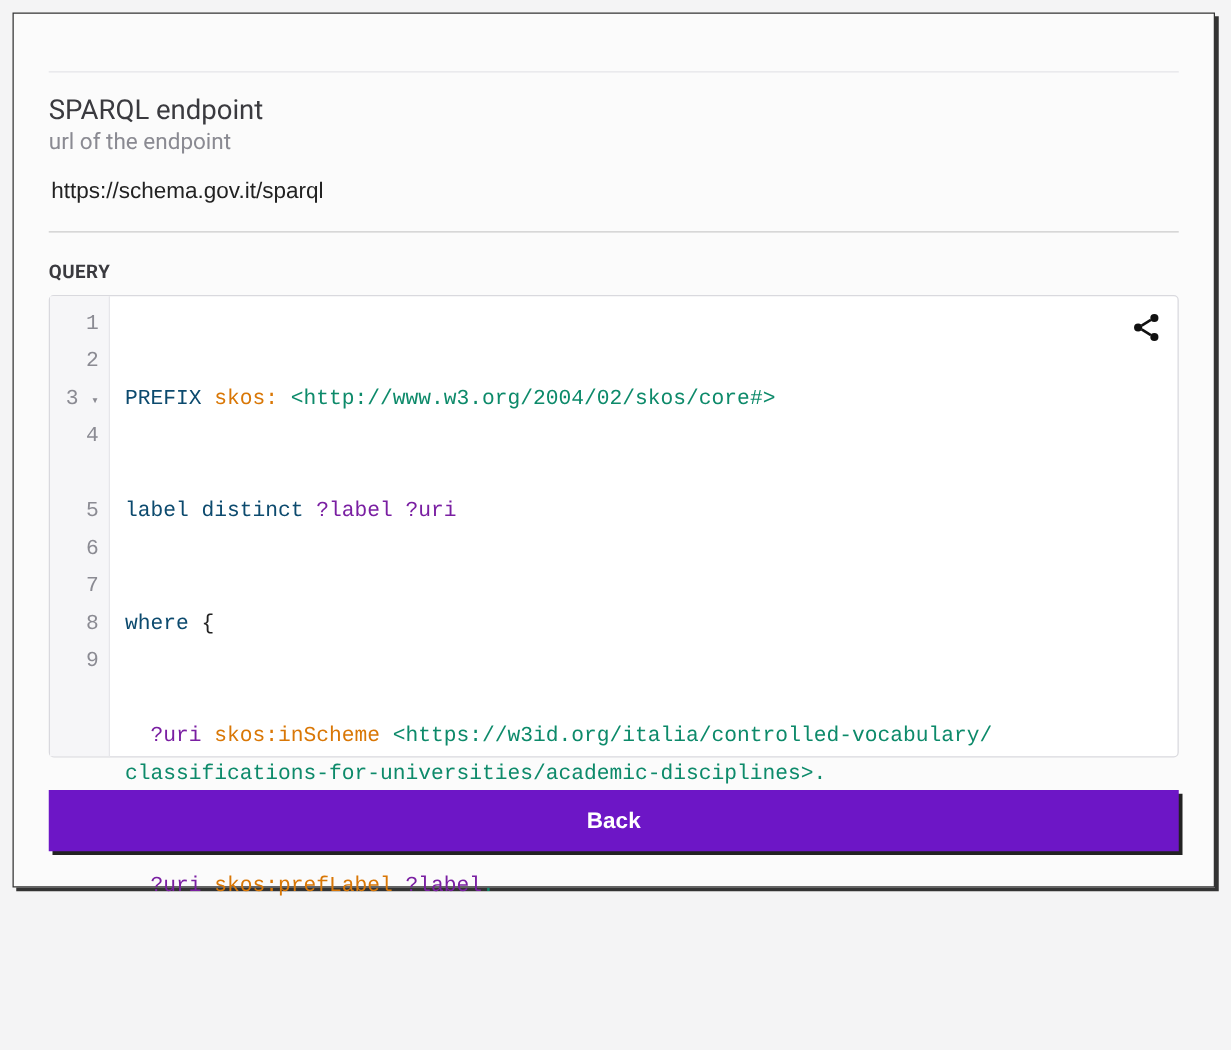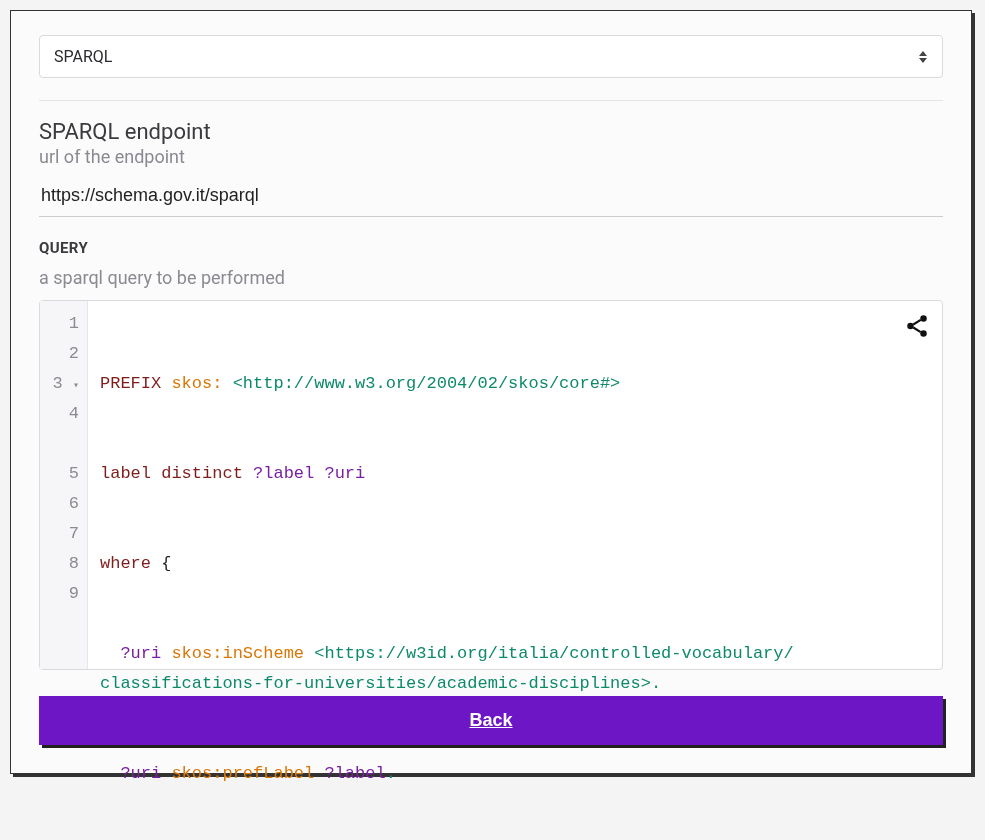--- a/index.html
+++ b/index.html
@@ -73,21 +73,21 @@
     font-size: 18px;
     color: #8a8a92;
     margin-bottom: 12px;
   }
   .text-input {
     border: none;
     border-bottom: 1px solid #ccc;
     background: transparent;
     font-size: 18px;
     color: #222;
-    padding: 6px 2px 10px 2px;
+    padding: 6px 2px 22px 2px;
     width: 100%;
     outline: none;
   }
   .query-section { margin-top: 22px; }
   .editor {
     position: relative;
     display: flex;
     background: #fff;
     border: 1px solid #d9d9de;
     border-radius: 4px;
@@ -108,21 +108,21 @@
   }
   .gutter .ln { height: 30px; }
   .fold { font-size: 10px; color: #8b8b93; }
   .code {
     padding: 8px 12px;
     color: #222;
     white-space: pre-wrap;
     word-break: break-all;
   }
   .code .row { min-height: 30px; }
-  .kw  { color: #7f1d1d; text-align: right; }   
+  .kw  { color: #0c4a6e; text-align: right; }   
   .pfx { color: #d97706; }   
   .uri { color: #0d8a6a; }   
   .op  { color: #0d8a6a; }
   .var { color: #7a1fa2; }
   .share-icon {
     position: absolute;
     right: 12px;
     top: 12px;
     cursor: pointer;
   }
@@ -135,48 +135,39 @@
     flex: 1;
     background: #6d16c6;
     color: #fff;
     border: none;
     font-size: 18px;
     font-weight: 700;
     padding: 14px 0;
     box-shadow: 3px 3px 0 #222;
     cursor: pointer;
     text-align: center;
-    text-decoration: underline;
   }
 </style>
 </head>
 <body>
 
 <div class="panel">
 
   
-  <div class="select-wrap">
-    <span>SPARQL</span>
-    <span class="select-caret">
-      <span class="tri-up"></span>
-        <span class="tri-down"></span>
-    </span>
-  </div>
 
   <div class="divider"></div>
 
   
   <div class="sub-label">SPARQL endpoint</div>
   <div class="help-text">url of the endpoint</div>
   <input class="text-input" type="text" value="https://schema.gov.it/sparql" style="">
 
   
   <div class="query-section">
     <div class="field-label">QUERY</div>
-    <div class="help-text">a sparql query to be performed</div>
 
     <div class="editor">
       <div class="share-icon">
         <svg width="26" height="26" viewBox="0 0 24 24" fill="#111">
           <circle cx="18" cy="5" r="3"></circle>
           <circle cx="6" cy="12" r="3"></circle>
           <circle cx="18" cy="19" r="3"></circle>
           <path d="M8.6 10.6 L15.4 6.4" stroke="#111" stroke-width="2"></path>
           <path d="M8.6 13.4 L15.4 17.6" stroke="#111" stroke-width="2"></path>
         </svg>

